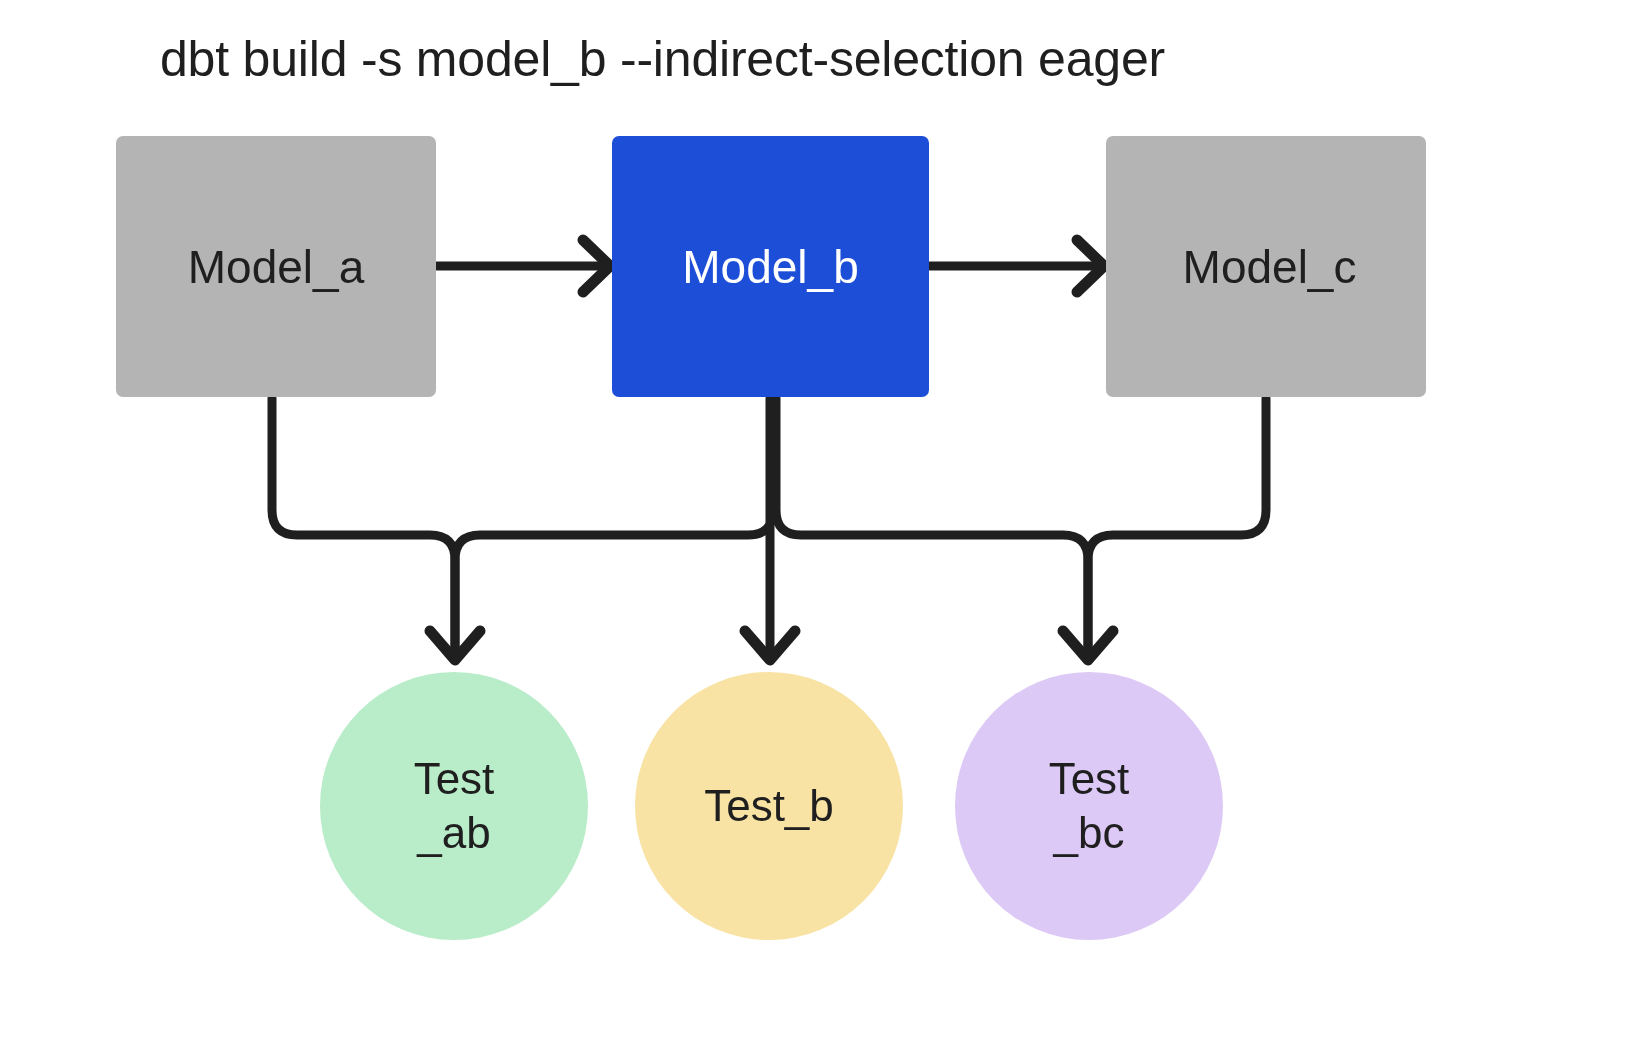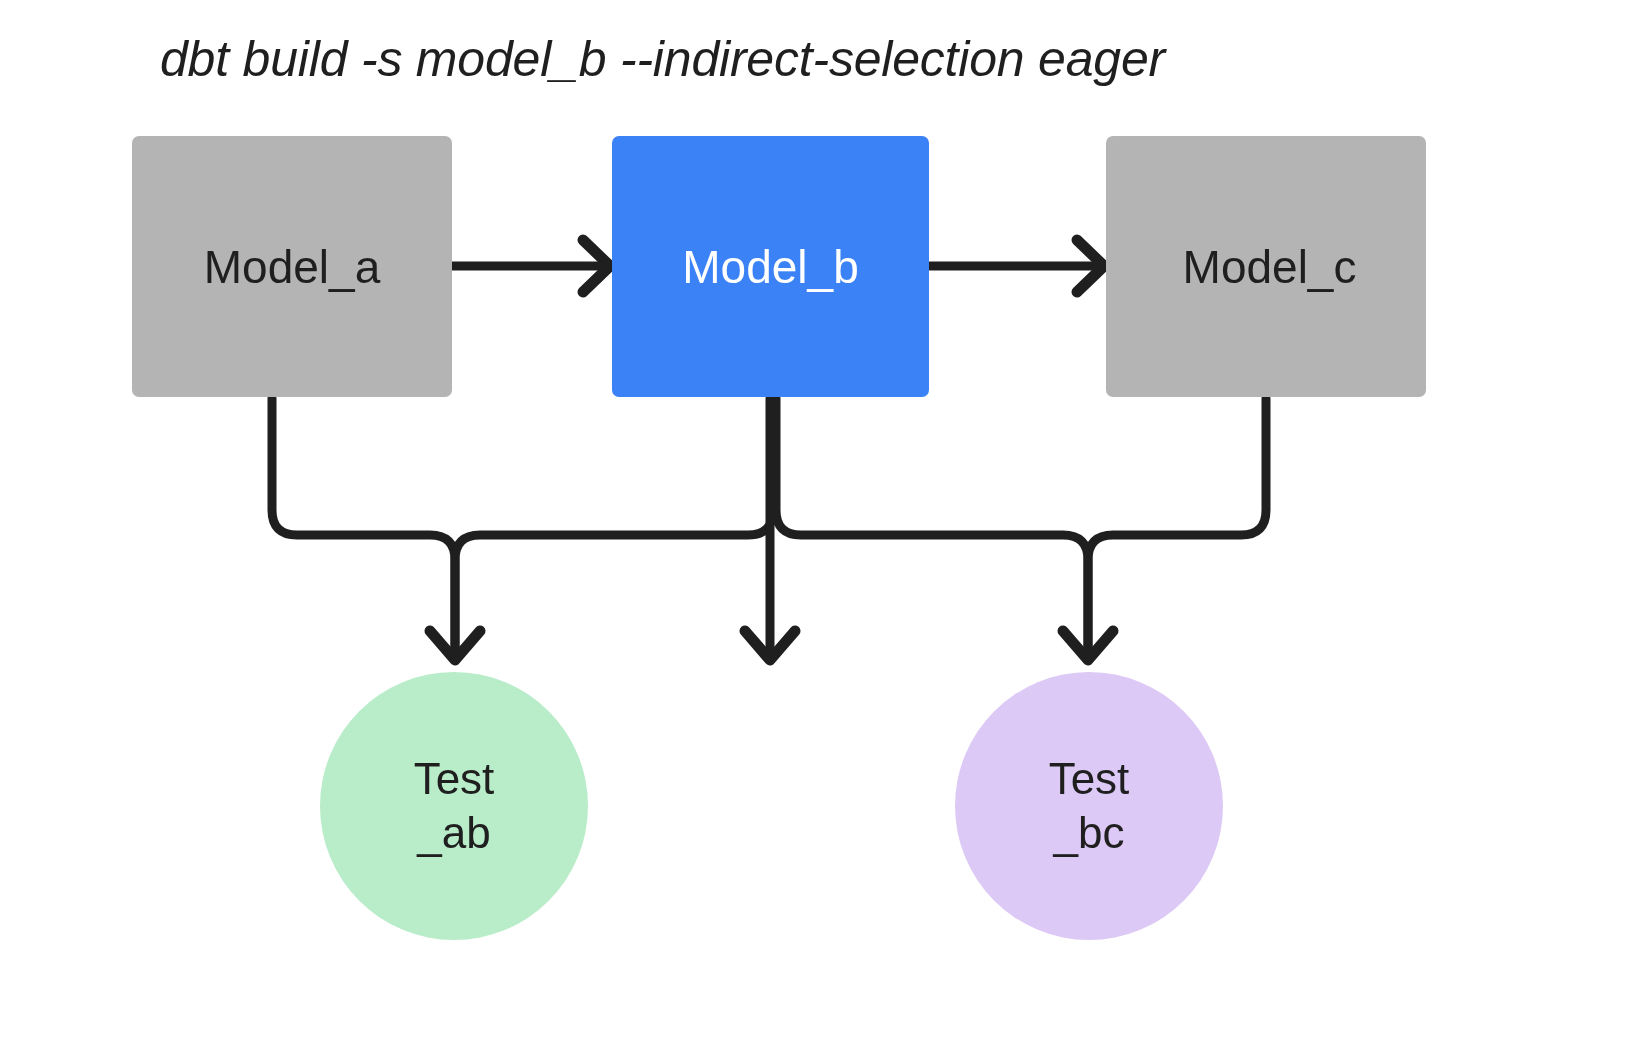--- a/index.html
+++ b/index.html
@@ -27,41 +27,40 @@
   }
   .title {
     position: absolute;
     left: 160px;
     top: 28px;
     font-size: 50px;
     line-height: 62px;
     color: #1f1f1f;
     white-space: nowrap;
     letter-spacing: -0.2px;
-    font-style: italic;
   }
   .model-box {
     position: absolute;
     border-radius: 7px;
     display: flex;
     align-items: center;
     justify-content: center;
     font-size: 46px;
     line-height: 1;
     box-sizing: border-box;
   }
   .model-box.gray {
     background: #b4b4b4;
     color: #1f1f1f;
   }
   .model-box.blue {
-    background: #3b82f6;
+    background: #1d4ed8;
     color: #ffffff;
   }
-  #box-a { left: 116px;  top: 136px; width: 320px; height: 261px; margin-left: 16px; }
+  #box-a { left: 116px;  top: 136px; width: 320px; height: 261px; }
   #box-b { left: 612px;  top: 136px; width: 317px; height: 261px; }
   #box-c { left: 1106px; top: 136px; width: 320px; height: 261px; padding-left: 7px; }
 
   .test-circle {
     position: absolute;
     border-radius: 50%;
     display: flex;
     flex-direction: column;
     align-items: center;
     justify-content: center;
@@ -137,19 +136,22 @@
 
   <div class="model-box gray" id="box-c">
     <span>Model_c</span>
   </div>
 
   <div class="test-circle" id="circle-ab">
     <span class="ln">Test</span>
     <span class="ln">_ab</span>
   </div>
 
+  <div class="test-circle" id="circle-b">
+    <span class="ln">Test_b</span>
+  </div>
 
   <div class="test-circle" id="circle-bc">
     <span class="ln">Test</span>
     <span class="ln">_bc</span>
   </div>
 
 </div>
 
 </body></html>

